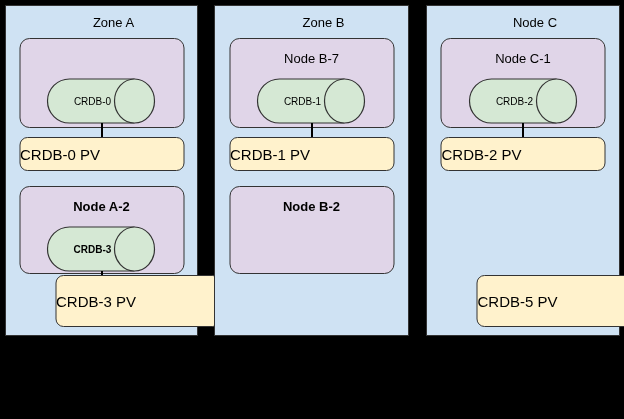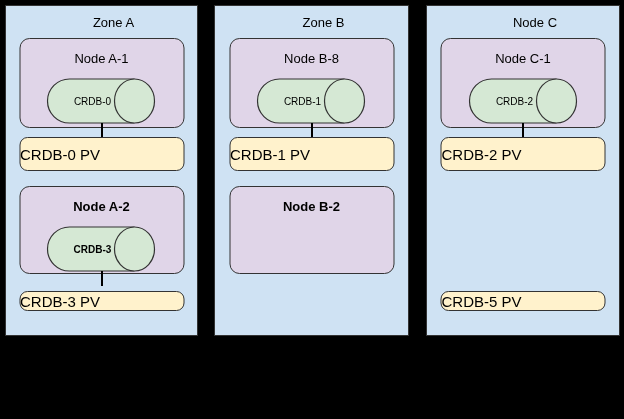--- a/index.html
+++ b/index.html
@@ -29,32 +29,31 @@
     font-family:"Liberation Sans",sans-serif;}
   .connector{position:absolute;left:50%;margin-left:-1px;width:2px;background:var(--connector,#000);}
   .c1{top:117px;height:15px;}
   .c2{top:265px;height:15px;}
   .pv{
     position:absolute;left:50%;transform:translateX(-50%);width:165px;height:34px;box-sizing:border-box;
     background:var(--pv_fill,#fff2cc);border:1px solid var(--stroke,#333);border-radius:8px;
     display:flex;align-items:center;justify-content:flex-start;font-size:15px;
   }
   .pv1{top:131px;}
-  .pv2{top:285px;height:20px;}
+  .pv2{top:269px;height:52px;margin-left:36px;}
 </style>
 </head>
 <body>
 
 <div class="canvas">
 
   <div class="zone zone-a">
     <div class="zone-label">Zone A</div>
 
     <div class="node node1">
-      <div class="node-label">Node A-1</div>
       <svg class="cylinder" viewBox="0 0 110 46">
         <path class="cyl-body" d="M 88 1 L 23 1 A 22 22 0 0 0 23 45 L 88 45"></path>
         <ellipse class="cyl-cap" cx="88" cy="23" rx="20" ry="22"></ellipse>
         <text class="cyl-label" x="46" y="23">CRDB-0</text>
       </svg>
     </div>
     <div class="connector c1"></div>
     <div class="pv pv1">
       <span>CRDB-0 PV</span>
     </div>
@@ -70,21 +69,21 @@
     <div class="connector c2"></div>
     <div class="pv pv2">
       <span>CRDB-3 PV</span>
     </div>
   </div>
 
   <div class="zone zone-b">
     <div class="zone-label">Zone B</div>
 
     <div class="node node1">
-      <div class="node-label">Node B-8</div>
+      <div class="node-label">Node B-7</div>
       <svg class="cylinder" viewBox="0 0 110 46">
         <path class="cyl-body" d="M 88 1 L 23 1 A 22 22 0 0 0 23 45 L 88 45"></path>
         <ellipse class="cyl-cap" cx="88" cy="23" rx="20" ry="22"></ellipse>
         <text class="cyl-label" x="46" y="23">CRDB-1</text>
       </svg>
     </div>
     <div class="connector c1"></div>
     <div class="pv pv1">
       <span>CRDB-1 PV</span>
     </div>

